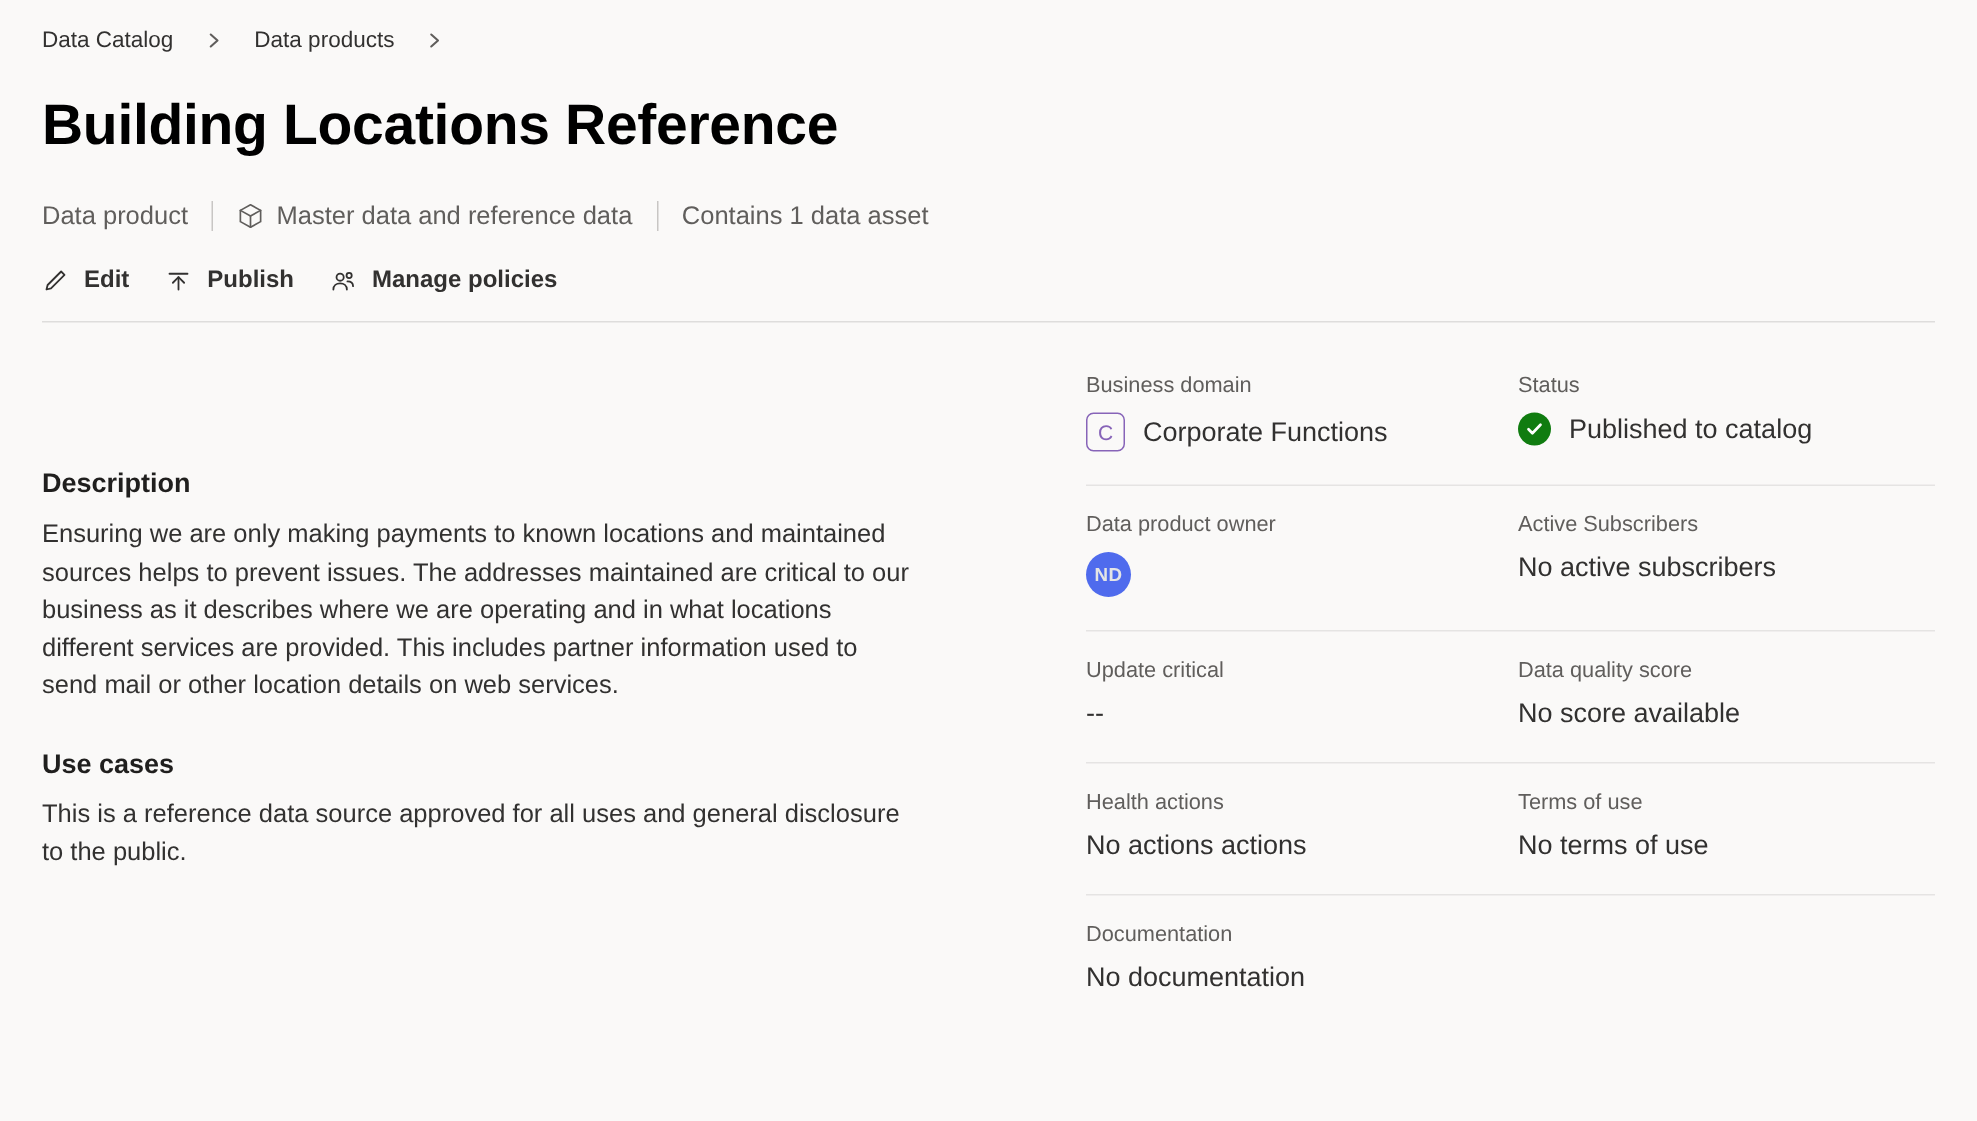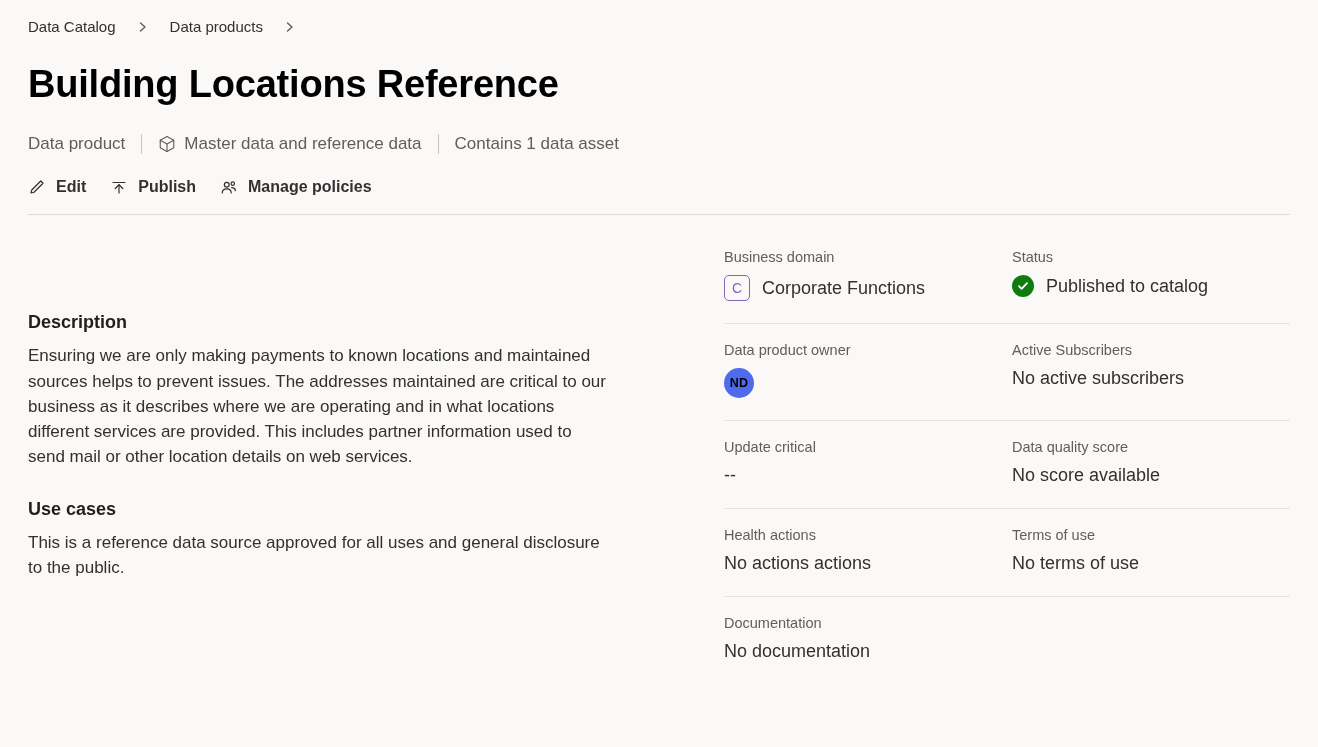--- a/index.html
+++ b/index.html
@@ -110,21 +110,21 @@
     border-radius: 5px;
     display:flex; align-items:center; justify-content:center;
     color:#8764b8;
     font-size:14px;
     font-weight:400;
   }
   .owner-badge {
     width: 30px; height: 30px;
     border-radius: 50%;
     background: #4f6bed;
-    color: #000000;
+    color: #e5e5e5;
     display:flex; align-items:center; justify-content:center;
     font-size: 12.5px;
     font-weight: 700;
     letter-spacing: 0.3px;
   }
   .status-check {
     width: 22px; height: 22px;
     border-radius: 50%;
     background: #107c10;
     display:flex; align-items:center; justify-content:center;

